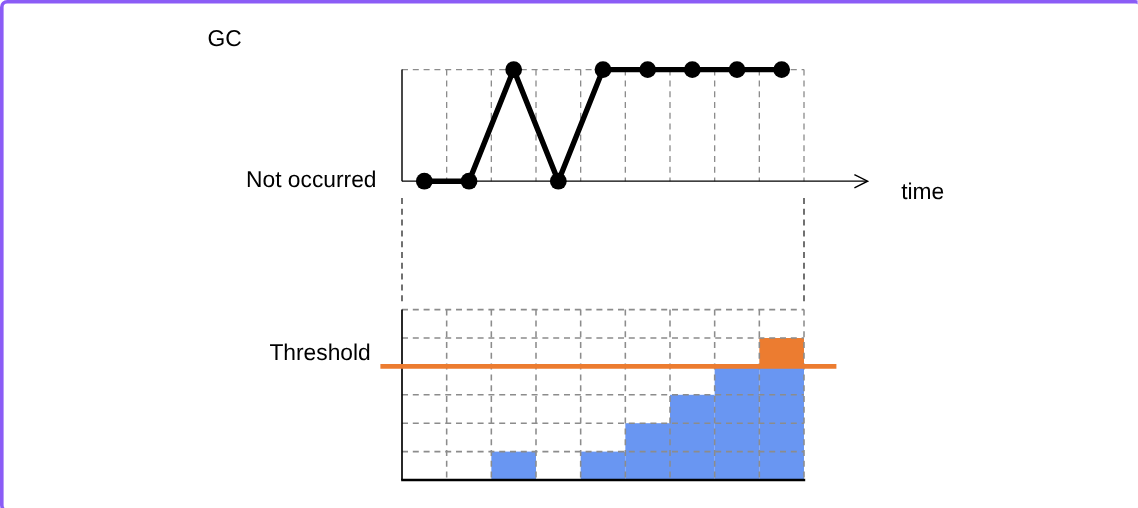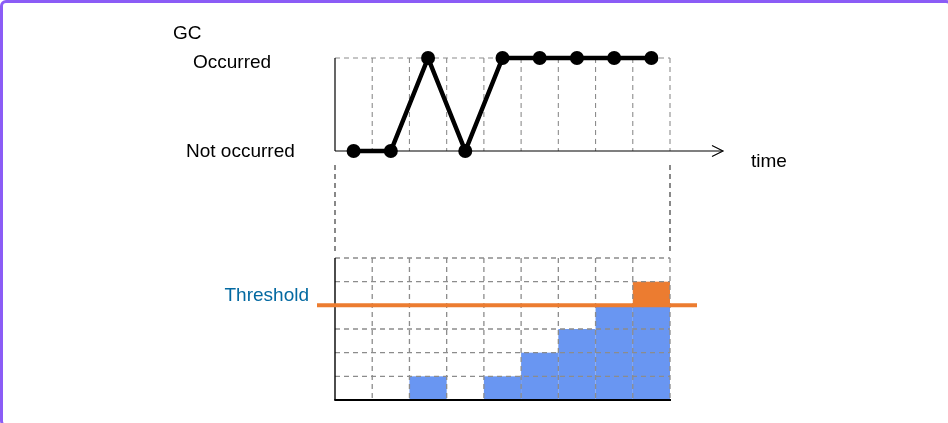--- a/index.html
+++ b/index.html
@@ -9,34 +9,33 @@
     border:3px solid #8b5cf6;
     border-radius:6px;
     background:#ffffff;
     font-family:"Liberation Sans", sans-serif;
     font-size:19px;
     color:#000000;
     overflow:hidden;
   }
   .lbl{position:absolute;line-height:23px;white-space:nowrap;}
   .lbl.multiline{white-space:pre-line;line-height:25px;}
-  .lbl.orange{color:#0369a1;}
+  .lbl.orange{color:#000000;}
   .lbl.right{text-align:right;}
   #chart-svg{position:absolute;left:0;top:0;}
 </style>
 </head>
 <body>
 
 <div class="canvas">
 
   <div class="lbl" style="left:170px;top:18px;">GC</div>
 
-  <div class="lbl" style="left:190px;top:47px;">Occurred</div>
 
-  <div class="lbl" style="left:183px;top:136px;">Not occurred</div>
+  <div class="lbl" style="left:202px;top:136px;">Not occurred</div>
 
   <div class="lbl" style="left:748px;top:146px;">time</div>
 
   <div class="lbl orange right" style="left:156px;top:280px;width:150px;">Threshold</div>
 
 
   <svg id="chart-svg" width="948" height="423" viewBox="0 0 948 423">
       <g>
         <rect x="406.44444444444446" y="373.3333333333333" width="37.22222222222222" height="23.666666666666668" fill="#6996F2"></rect>
         <rect x="480.8888888888889" y="373.3333333333333" width="37.22222222222222" height="23.666666666666668" fill="#6996F2"></rect>

